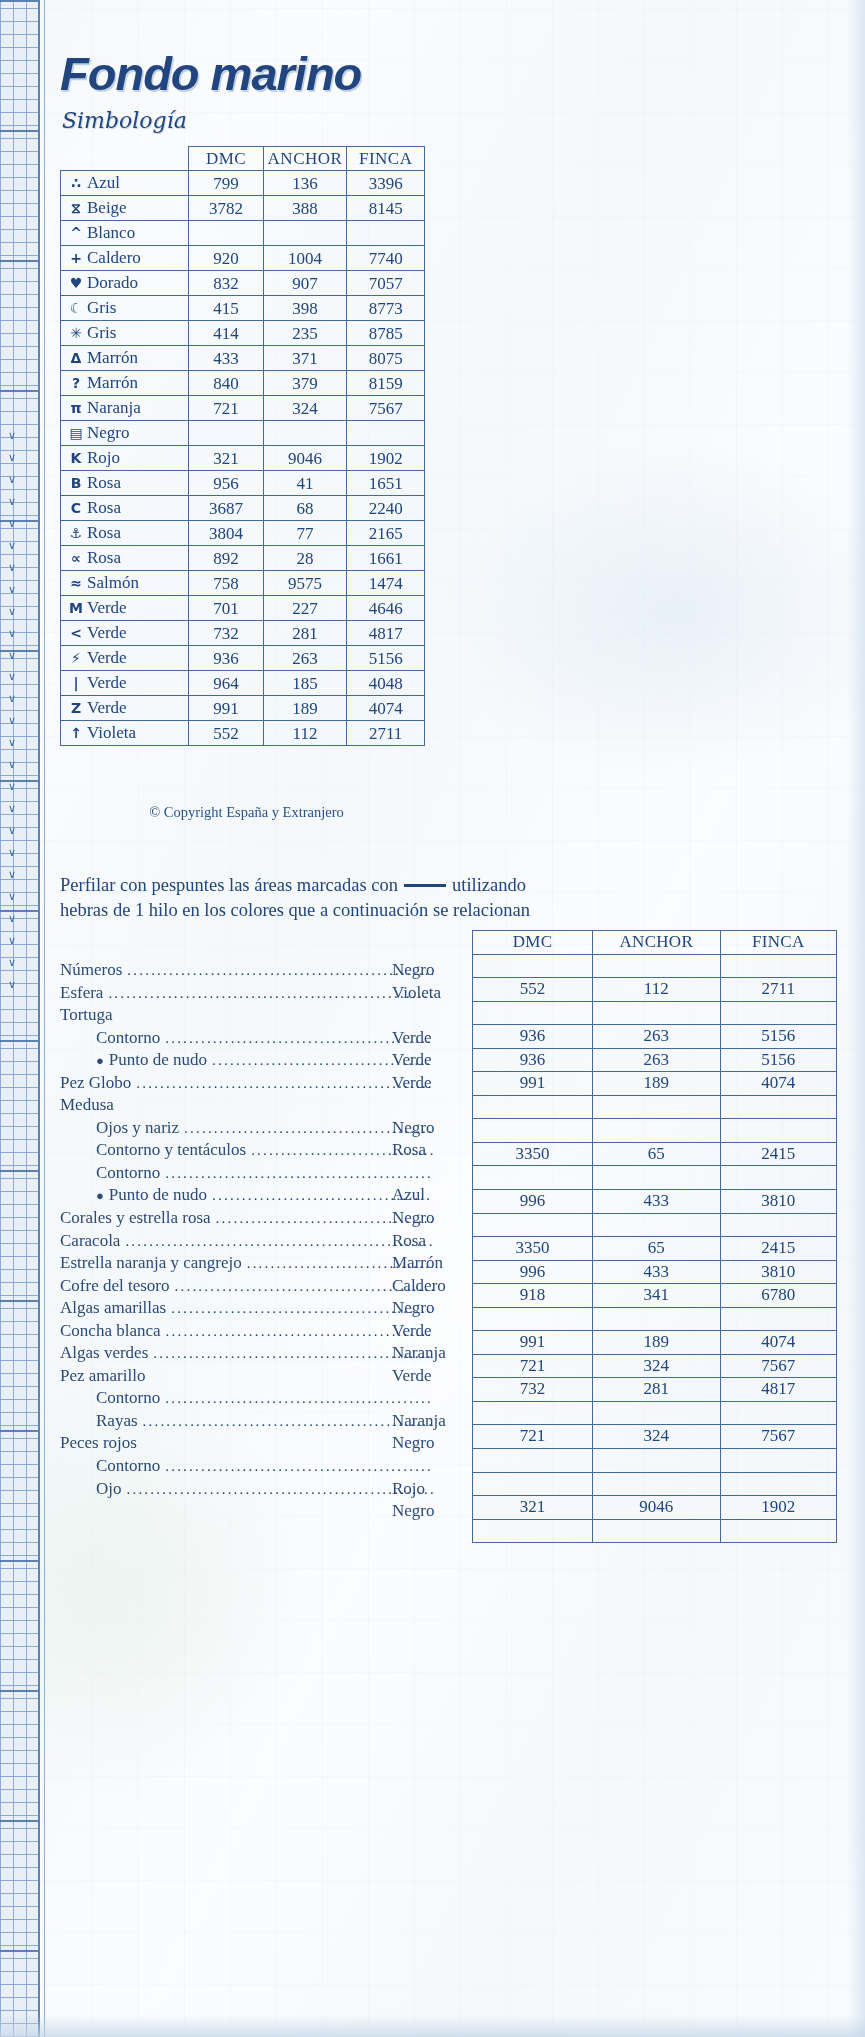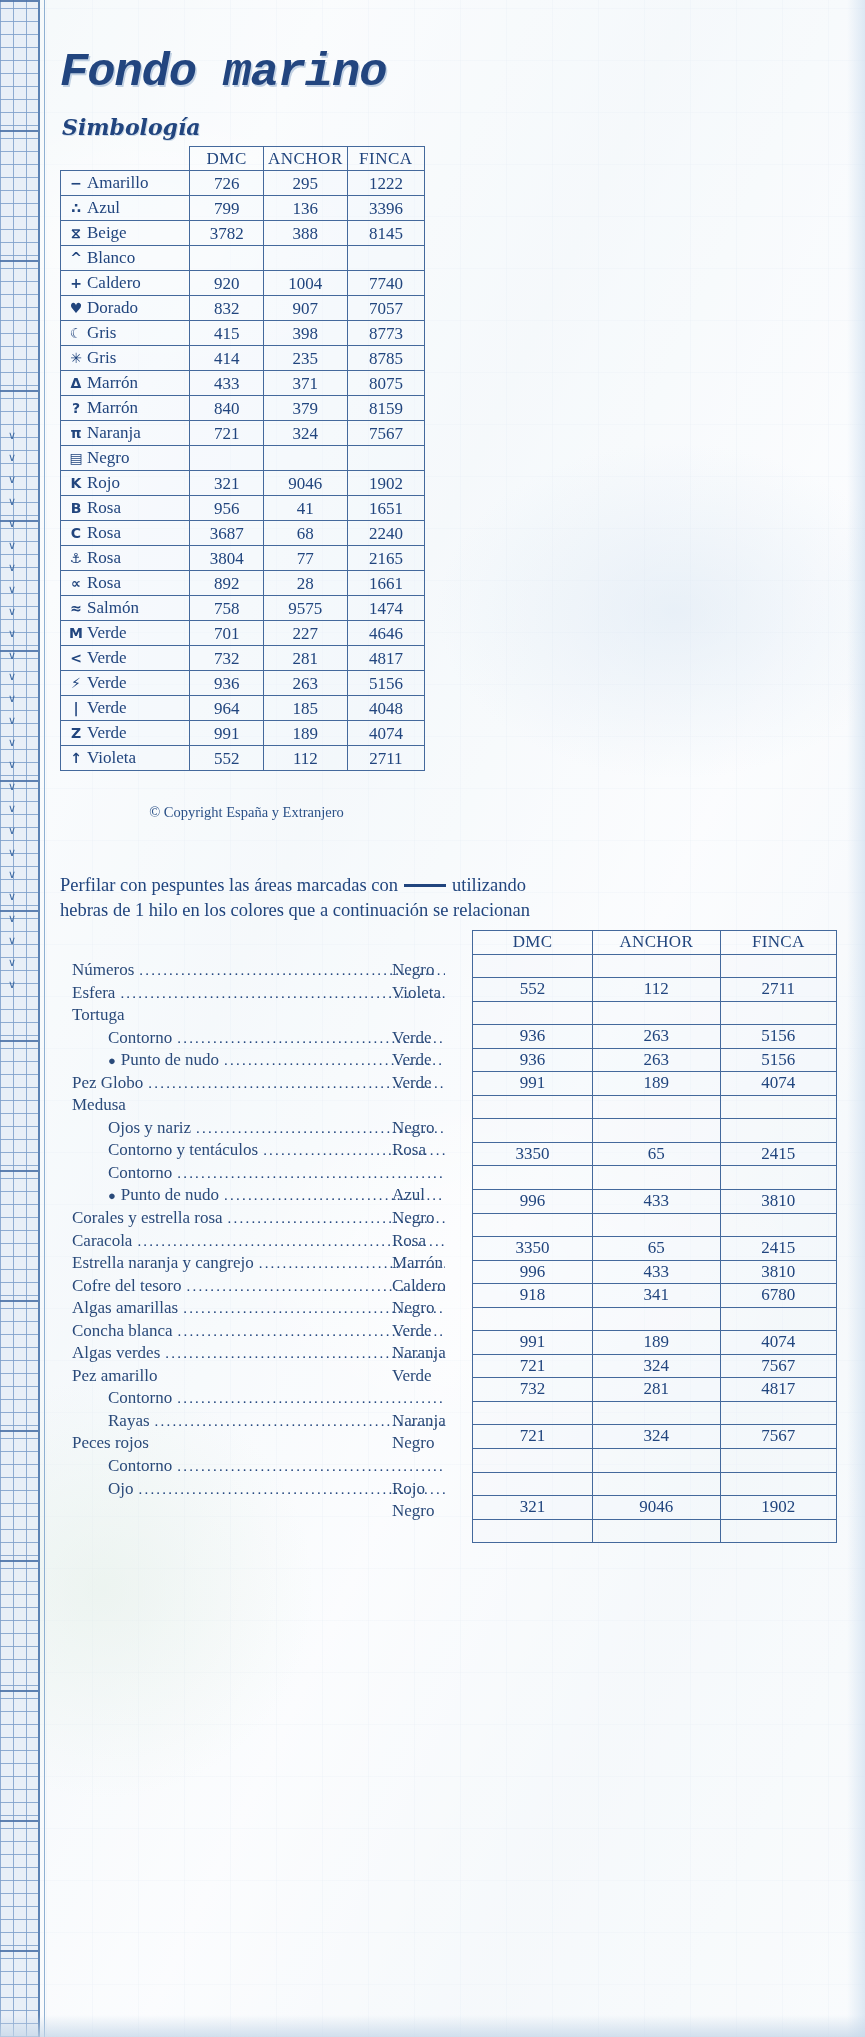--- a/index.html
+++ b/index.html
@@ -51,31 +51,31 @@
     font-size:11px;color:#3d6aa3;line-height:1;
   }
   #ticks span{display:block;}
 
   
   #content{position:absolute;left:52px;top:0;width:805px;height:2037px;}
 
   
   .title{
     position:absolute;left:8px;top:46px;
-    font-family:Liberation Mono, monospace;
+    font-family:Liberation Sans, sans-serif;
     font-style:italic;font-weight:bold;
     font-size:47px;letter-spacing:-1px;
     color:#22457f;
     text-shadow:1.5px 1.5px 0 rgba(150,175,205,.55);
     white-space:nowrap;
   }
   .subtitle{
-    position:absolute;left:10px;top:114px;
+    position:absolute;left:10px;top:108px;
     font-family:"DejaVu Serif", serif;
-    font-style:italic;font-weight:bold;
+    font-style:italic;font-weight:normal;
     font-size:22px;color:#22457f;
     text-shadow:1px 1px 0 rgba(160,185,212,.5);
   }
 
   
   #symb{
     position:absolute;left:8px;top:146px;width:365px;
     border-collapse:collapse;
     font-size:17px;
   }
@@ -120,21 +120,20 @@
     display:inline-block;width:42px;height:0;
     border-top:3px solid #21457e;
     vertical-align:4px;margin:0 6px;
   }
 
   
   #bottom{position:absolute;left:0px;top:930px;width:805px;}
   #listcol{
     position:absolute;left:8px;top:29px;width:378px;
     font-size:17px;
-    margin-left:12px;
   }
   .lrow{height:22.55px;line-height:22.55px;white-space:nowrap;display:flex;align-items:baseline;}
   .lrow .nm{flex:0 0 auto;}
   .lrow .dots{
     flex:1 1 auto;overflow:hidden;margin:0 5px;
     color:#21457e;letter-spacing:2.2px;font-size:15px;
     white-space:nowrap;
   }
   .lrow.ind{padding-left:36px;}
   .bullet{font-size:13px;margin-right:5px;}
@@ -233,26 +232,20 @@
   <table id="symb">
     <thead>
       <tr>
         <th class="blank"></th>
         <th>DMC</th>
         <th>ANCHOR</th>
         <th>FINCA</th>
       </tr>
     </thead>
     <tbody id="symb-body">
-        <tr>
-          <td class="name"><span class="sym">−</span><span class="lbl">Amarillo</span></td>
-          <td class="num">726</td>
-          <td class="num">295</td>
-          <td class="num">1222</td>
-        </tr>
         <tr>
           <td class="name"><span class="sym">∴</span><span class="lbl">Azul</span></td>
           <td class="num">799</td>
           <td class="num">136</td>
           <td class="num">3396</td>
         </tr>
         <tr>
           <td class="name"><span class="sym">⧖</span><span class="lbl">Beige</span></td>
           <td class="num">3782</td>
           <td class="num">388</td>

